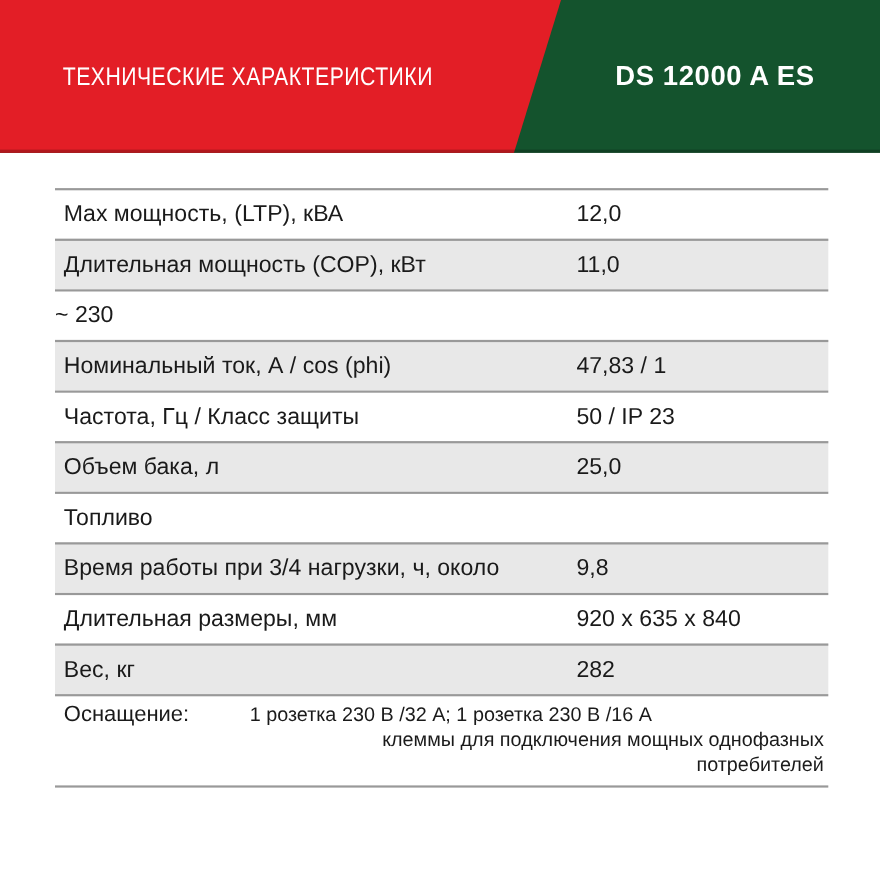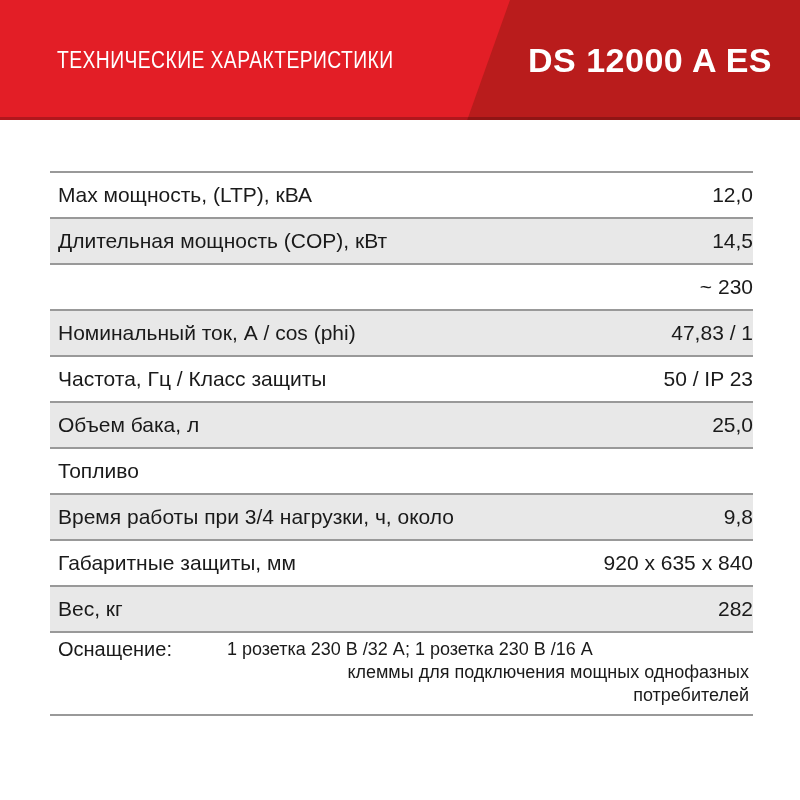--- a/index.html
+++ b/index.html
@@ -8,22 +8,22 @@
     background:#ffffff;
     font-family:"Liberation Sans", sans-serif;
     color:#1a1a1a;
     position:relative;
     overflow:hidden;
   }
 
   
   .banner {
     position:relative;
-    width:800px; height:120px;
-    background:#b91c1c;           
+    width:800px; height:139px;
+    background:#14532d;           
     padding-left:43px;
   }
   .banner-red {
     position:absolute; inset:0;
     background:#e31e26;           
     clip-path: polygon(0 0, 63.75% 0, 58.4% 100%, 0 100%);
   }
   .banner::after {                
     content:""; position:absolute; left:0; right:0; bottom:0; height:3px;
     background:rgba(0,0,0,0.22);
@@ -33,39 +33,39 @@
     position:absolute; left:57px; top:50%;
     transform: translateY(-50%) scaleX(0.84);
     transform-origin:left center;
     color:#ffffff; font-size:23px; font-weight:400;
     letter-spacing:0.5px; white-space:nowrap;
   }
   .banner-model {
     position:absolute; left:500px; width:300px; top:50%;
     transform: translateY(-50%);
     text-align:center;
-    color:#ffffff; font-size:34px; font-weight:700;
+    color:#ffffff; font-size:25px; font-weight:700;
     letter-spacing:0.5px; white-space:nowrap;
   }
 
   
   .spec-table {
     position:absolute; left:50px; top:171px; width:703px;
     border-bottom:2px solid #999999;
   }
   .spec-row {
     display:flex; align-items:center;
     height:46px;
     border-top:2px solid #999999;
     font-size:21px;
     background:#ffffff;
   }
   .spec-table > div:nth-child(even) { background:#e8e8e8; }
   .spec-label { width:474px; padding-left:8px; }
-  .spec-value { flex:1;text-align:right; }
+  .spec-value { flex:1; }
 
   
   .equip-row {
     display:flex; align-items:flex-start;
     border-top:2px solid #999999;
     padding:5px 4px 7px 8px;
     font-size:18px; line-height:23px;
   }
   .equip-label {
     font-size:20px; line-height:23px;
@@ -85,21 +85,21 @@
 
 <main class="spec-table">
 
   <div class="spec-row">
     <div class="spec-label">Max мощность, (LTP), кВА</div>
     <div class="spec-value">12,0</div>
   </div>
 
   <div class="spec-row">
     <div class="spec-label">Длительная мощность (COP), кВт</div>
-    <div class="spec-value">14,5</div>
+    <div class="spec-value">11,0</div>
   </div>
 
   <div class="spec-row">
     <div class="spec-value">~ 230</div>
   </div>
 
   <div class="spec-row">
     <div class="spec-label">Номинальный ток, А / cos (phi)</div>
     <div class="spec-value">47,83 / 1</div>
   </div>
@@ -118,21 +118,21 @@
   <div class="spec-row">
     <div class="spec-label">Топливо</div>
   </div>
 
   <div class="spec-row">
     <div class="spec-label">Время работы при 3/4 нагрузки, ч, около</div>
     <div class="spec-value">9,8</div>
   </div>
 
   <div class="spec-row">
-    <div class="spec-label">Габаритные защиты, мм</div>
+    <div class="spec-label">Длительная размеры, мм</div>
     <div class="spec-value">920 x 635 x 840</div>
   </div>
 
   <div class="spec-row">
     <div class="spec-label">Вес, кг</div>
     <div class="spec-value">282</div>
   </div>
 
   <div class="equip-row">
     <span class="equip-label">Оснащение:</span>

